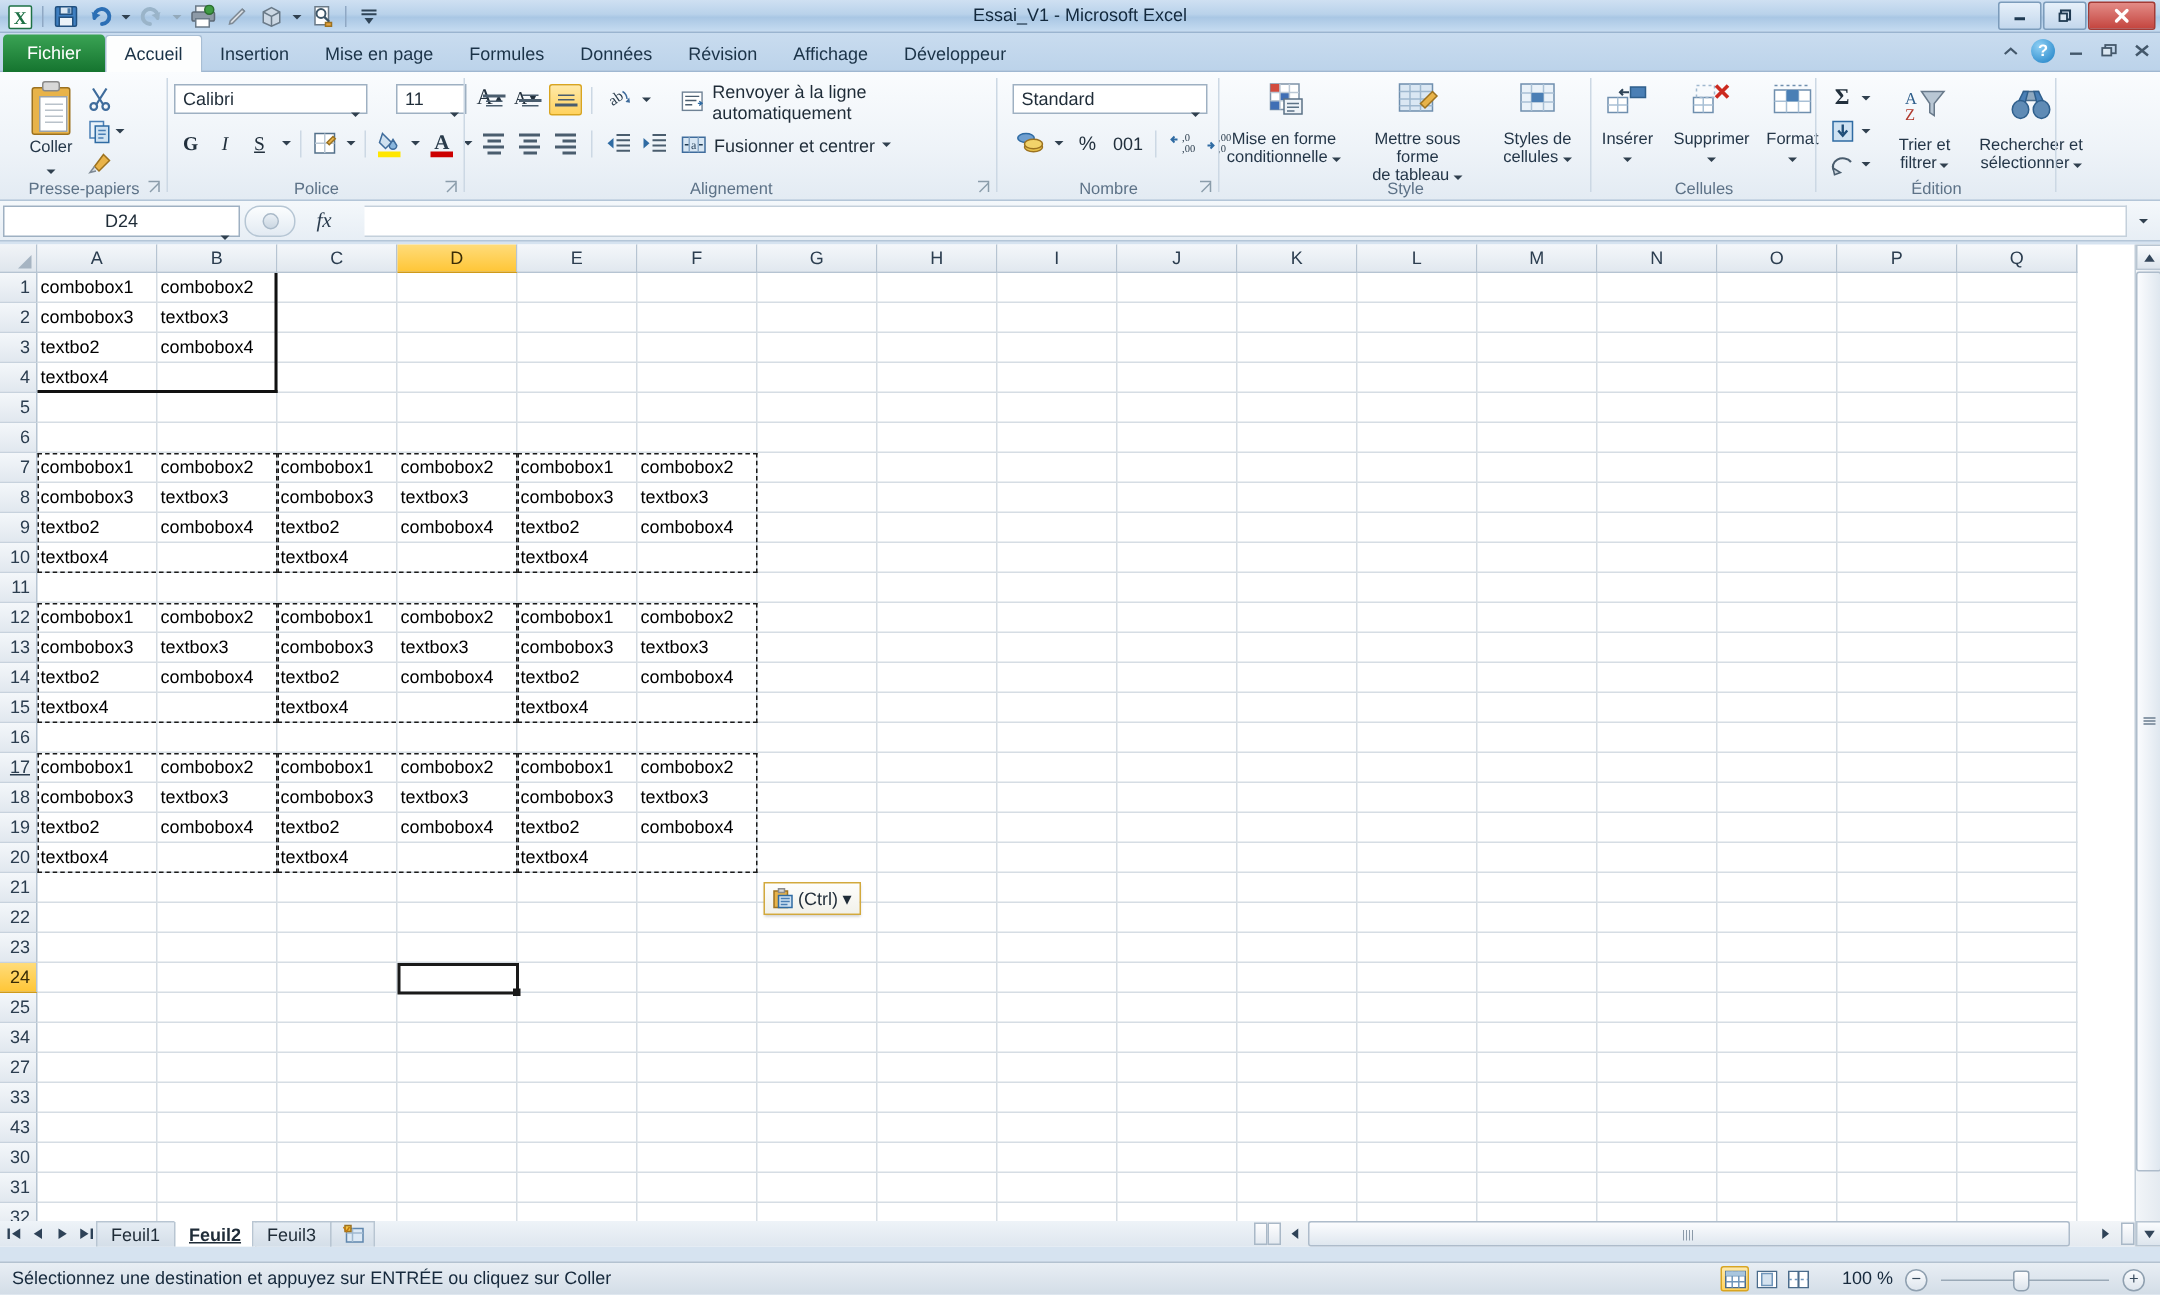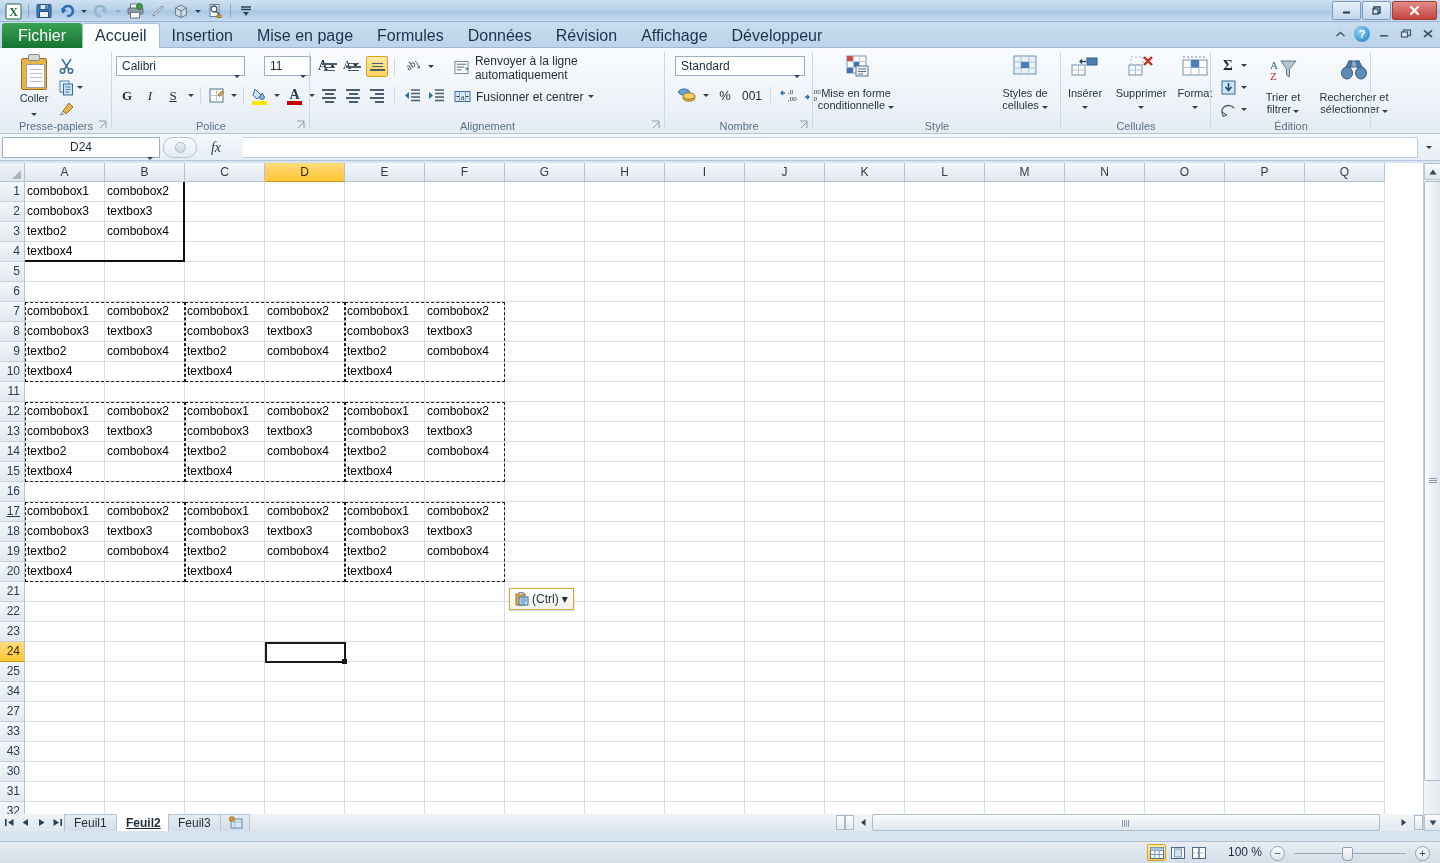--- a/index.html
+++ b/index.html
@@ -36,21 +36,21 @@
   .wc.close { width: 45px; background: linear-gradient(to bottom,#e38b86,#c4453f);
               border-color:#a33a35; color:#fff; font-weight:bold; }
 
   
   .tabbar {
     position: absolute; top: 22px; left: 0; width: 1440px; height: 26px;
     background: linear-gradient(to bottom,#c9dcef,#bcd3ea);
     border-bottom: 1px solid #9fb7d1;
   }
   .tabs { display: flex; align-items: flex-end; height: 26px; padding-left: 2px; }
-  .tab { height: 24px; line-height: 24px; padding: 0 12px; font-size: 16px; color: #1b3348; cursor: default;
+  .tab { height: 24px; line-height: 24px; padding: 0 12px; font-size: 12px; color: #1b3348; cursor: default;
          border-radius: 3px 3px 0 0; margin-top: 48px; }
   .tab.file { background: #1e8b3e; color: #fff; height: 25px; line-height: 25px;
               background: linear-gradient(to bottom,#3aa354,#15742f); padding: 0 16px; }
   .tab.active { background: #fdfefe; border: 1px solid #a8bed4; border-bottom: none; height: 25px; line-height:24px; }
   .ribbon-right { position: absolute; right: 4px; top: 4px; display: flex; align-items: center; gap: 6px; }
   .rr-icon { width: 16px; height: 16px; display:flex;align-items:center;justify-content:center; color:#3a5770; font-size: 12px;}
   .help-circle { width: 16px; height: 16px; border-radius: 50%;
                  background: radial-gradient(circle at 35% 30%, #8fd0f5, #1a7ec4);
                  color: #fff; font-size: 11px; font-weight: bold; text-align: center; line-height: 16px; }
 
@@ -278,20 +278,21 @@
         </svg>
     </div>
     <div class="qat-sep"></div>
     <div class="qat-btn">
       <svg width="14" height="14" viewBox="0 0 14 14">
           <path d="M2 3 H12 M2 5.5 H12" stroke="#2f4457" stroke-width="1.4"></path>
           <path d="M4 8 L7 12 L10 8 Z" fill="#2f4457"></path>
         </svg>
     </div>
   </div>
+  <div class="win-title">Essai_V1  -  Microsoft Excel</div>
   <div class="wincontrols">
     <div class="wc">
       <svg width="11" height="11" viewBox="0 0 11 11">
           <rect x="2" y="6.5" width="7" height="2" fill="#1f3a52"></rect>
         </svg>
     </div>
     <div class="wc">
       <svg width="11" height="11" viewBox="0 0 11 11">
           <rect x="3" y="2" width="6" height="6" fill="none" stroke="#1f3a52" stroke-width="1.4"></rect>
           <rect x="2" y="4" width="5" height="5" fill="#d9e6f2" stroke="#1f3a52" stroke-width="1.2"></rect>
@@ -603,20 +604,31 @@
             <rect x="7" y="2" width="6.3" height="5.6" fill="#d24b3e"></rect>
             <rect x="13.3" y="7.6" width="6.3" height="5.6" fill="#3f6fb5"></rect>
             <rect x="7" y="13.2" width="6.3" height="5.8" fill="#3f6fb5"></rect>
             <path d="M13.3 2 V19 M19.6 2 V19 M7 7.6 H26 M7 13.2 H26" stroke="#bcc9d6" fill="none"></path>
             <rect x="16" y="12" width="12" height="10" fill="#eef3f8" stroke="#5b7286"></rect>
             <path d="M18 15 H26 M18 17.5 H26 M18 20 H23" stroke="#5b7286"></path>
           </svg>
       </div>
       <span>Mise en forme</span><br>
       <span>conditionnelle</span><span class="caret" style="margin-left:3px"></span>
+    </div>
+    <div class="bigbtn" style="left:88px; width:88px;">
+      <div class="bi">
+        <svg width="32" height="30" viewBox="0 0 32 30">
+            <rect x="4" y="2" width="22" height="18" fill="#dae7f3" stroke="#6f8fae"></rect>
+            <path d="M4 7 H26 M4 12 H26 M4 16.5 H26 M11 2 V20 M18 2 V20" stroke="#9fb8cf"></path>
+            <path d="M18 15 L26 7 L29 10 L21 18 Z" fill="#e8b349" stroke="#9c7220"></path>
+          </svg>
+      </div>
+      <span>Mettre sous forme</span><br>
+      <span>de tableau</span><span class="caret" style="margin-left:3px"></span>
     </div>
     <div class="bigbtn" style="left:180px; width:64px;">
       <div class="bi">
         <svg width="32" height="30" viewBox="0 0 32 30">
             <rect x="5" y="2" width="22" height="18" fill="#eaf2f9" stroke="#6f8fae"></rect>
             <path d="M5 8 H27 M5 14 H27 M12 2 V20 M20 2 V20" stroke="#a9c0d5"></path>
             <rect x="12" y="8" width="8" height="6" fill="#4a7fb5"></rect>
           </svg>
       </div>
       <span>Styles de</span><br>
@@ -1438,20 +1450,21 @@
   </div>
   <div class="sb-arrow" style="position:absolute;right:12px;top:0;width:15px;height:17px;border:none;background:none;">
     <svg width="7" height="9" viewBox="0 0 7 9">
         <path d="M1.5 1 L6 4.5 L1.5 8 Z" fill="#2e4257"></path>
       </svg>
   </div>
   <div class="splitter" style="right:0;"></div>
 </div>
 
 <div class="statusbar">
+  <div class="status-text">Sélectionnez une destination et appuyez sur ENTRÉE ou cliquez sur Coller</div>
   <div class="viewbtns">
     <div class="vbtn on">
       <svg width="14" height="12" viewBox="0 0 14 12">
           <rect x="0.5" y="0.5" width="13" height="11" fill="#fff" stroke="#4a6b8a"></rect>
           <path d="M0.5 3.5 H13.5 M4.8 0.5 V11.5 M9.2 0.5 V11.5 M0.5 7.5 H13.5" stroke="#6f95ba"></path>
           <rect x="0.5" y="0.5" width="13" height="3" fill="#a9c6de"></rect>
         </svg>
     </div>
     <div class="vbtn">
       <svg width="14" height="12" viewBox="0 0 14 12">

